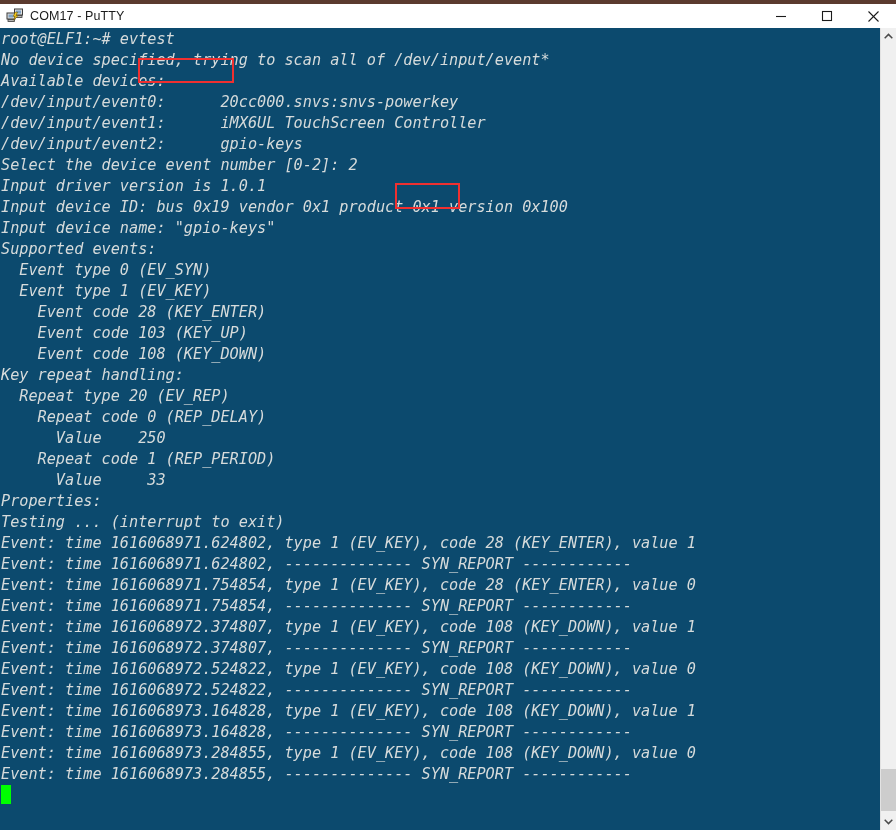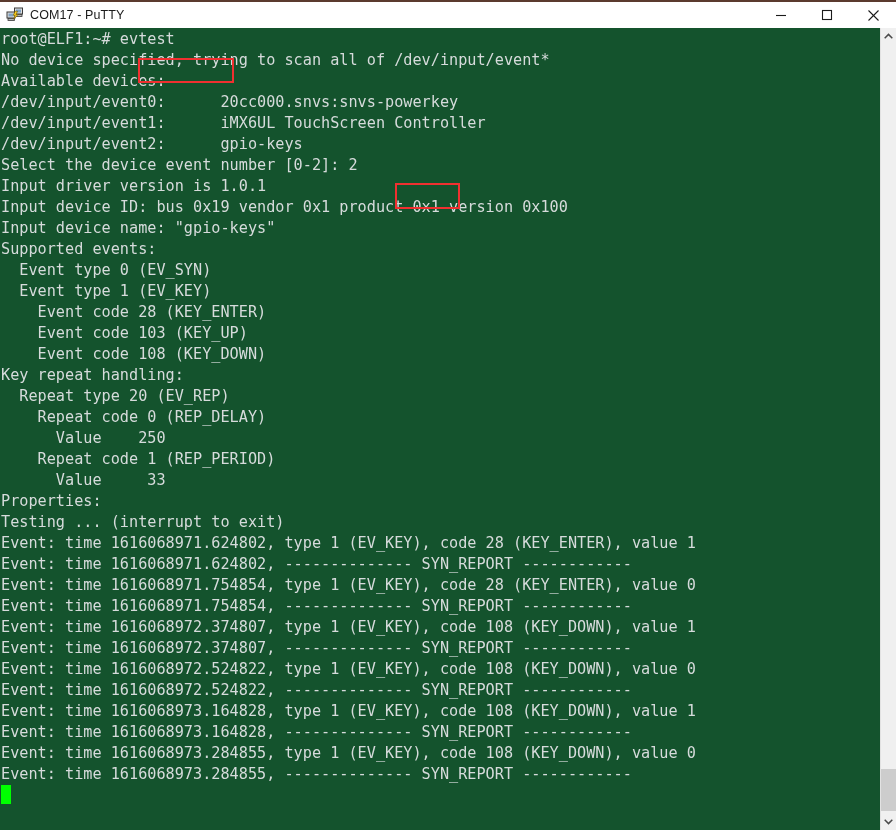--- a/index.html
+++ b/index.html
@@ -18,21 +18,21 @@
     background: #ffffff;
     overflow: hidden;
   }
 
   
   #titlebar {
     position: absolute;
     left: 0; top: 0;
     width: 896px; height: 28px;
     background: #ffffff;
-    border-top: 2px solid #701a75;
+    border-top: 4px solid #701a75;
     display: flex;
     align-items: center;
     user-select: none;
   }
   #titlebar-left {
     display: flex;
     align-items: center;
     height: 100%;
     padding-left: 6px;
     gap: 6px;
@@ -183,21 +183,21 @@
       </svg>
     </div>
     <div class="winbtn" title="Close">
       <svg width="13" height="13" viewBox="0 0 13 13">
         <line x1="1.5" y1="1.5" x2="11.5" y2="11.5" stroke="#1b1b1b" stroke-width="1.1"></line>
         <line x1="11.5" y1="1.5" x2="1.5" y2="11.5" stroke="#1b1b1b" stroke-width="1.1"></line>
       </svg>
     </div>
   </div>
 
-  <div id="terminal" style="background: #14532d;">
+  <div id="terminal" style="background: #0c4a6e; font-style: italic;">
     <div id="term-text" style="color: rgb(214, 219, 219);"><span class="tline">root@ELF1:~# evtest</span><span class="tline">No device specified, trying to scan all of /dev/input/event*</span><span class="tline">Available devices:</span><span class="tline">/dev/input/event0:      20cc000.snvs:snvs-powerkey</span><span class="tline">/dev/input/event1:      iMX6UL TouchScreen Controller</span><span class="tline">/dev/input/event2:      gpio-keys</span><span class="tline">Select the device event number [0-2]: 2</span><span class="tline">Input driver version is 1.0.1</span><span class="tline">Input device ID: bus 0x19 vendor 0x1 product 0x1 version 0x100</span><span class="tline">Input device name: "gpio-keys"</span><span class="tline">Supported events:</span><span class="tline">  Event type 0 (EV_SYN)</span><span class="tline">  Event type 1 (EV_KEY)</span><span class="tline">    Event code 28 (KEY_ENTER)</span><span class="tline">    Event code 103 (KEY_UP)</span><span class="tline">    Event code 108 (KEY_DOWN)</span><span class="tline">Key repeat handling:</span><span class="tline">  Repeat type 20 (EV_REP)</span><span class="tline">    Repeat code 0 (REP_DELAY)</span><span class="tline">      Value    250</span><span class="tline">    Repeat code 1 (REP_PERIOD)</span><span class="tline">      Value     33</span><span class="tline">Properties:</span><span class="tline">Testing ... (interrupt to exit)</span><span class="tline">Event: time 1616068971.624802, type 1 (EV_KEY), code 28 (KEY_ENTER), value 1</span><span class="tline">Event: time 1616068971.624802, -------------- SYN_REPORT ------------</span><span class="tline">Event: time 1616068971.754854, type 1 (EV_KEY), code 28 (KEY_ENTER), value 0</span><span class="tline">Event: time 1616068971.754854, -------------- SYN_REPORT ------------</span><span class="tline">Event: time 1616068972.374807, type 1 (EV_KEY), code 108 (KEY_DOWN), value 1</span><span class="tline">Event: time 1616068972.374807, -------------- SYN_REPORT ------------</span><span class="tline">Event: time 1616068972.524822, type 1 (EV_KEY), code 108 (KEY_DOWN), value 0</span><span class="tline">Event: time 1616068972.524822, -------------- SYN_REPORT ------------</span><span class="tline">Event: time 1616068973.164828, type 1 (EV_KEY), code 108 (KEY_DOWN), value 1</span><span class="tline">Event: time 1616068973.164828, -------------- SYN_REPORT ------------</span><span class="tline">Event: time 1616068973.284855, type 1 (EV_KEY), code 108 (KEY_DOWN), value 0</span><span class="tline">Event: time 1616068973.284855, -------------- SYN_REPORT ------------</span></div>
     <div id="cursor-block" style="background: rgb(0, 255, 0);"></div>
 
     <div class="redbox" id="redbox-cmd" style="border-color: rgb(240, 48, 48);"></div>
     <div class="redbox" id="redbox-select" style="border-color: rgb(240, 48, 48);"></div>
   </div>
 
   <div id="scrollbar" style="background: rgb(240, 240, 240);">
     <div class="sb-arrow" id="sb-up">
       <svg width="9" height="7" viewBox="0 0 9 7">

